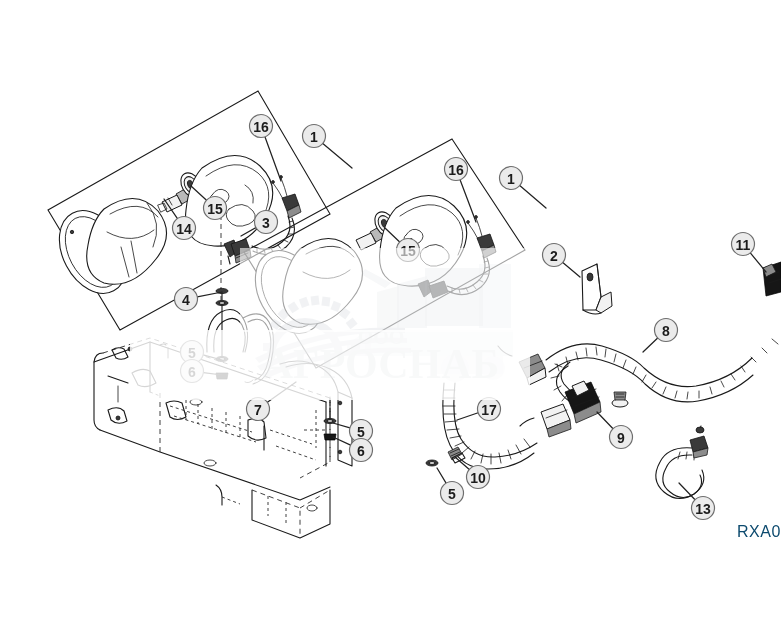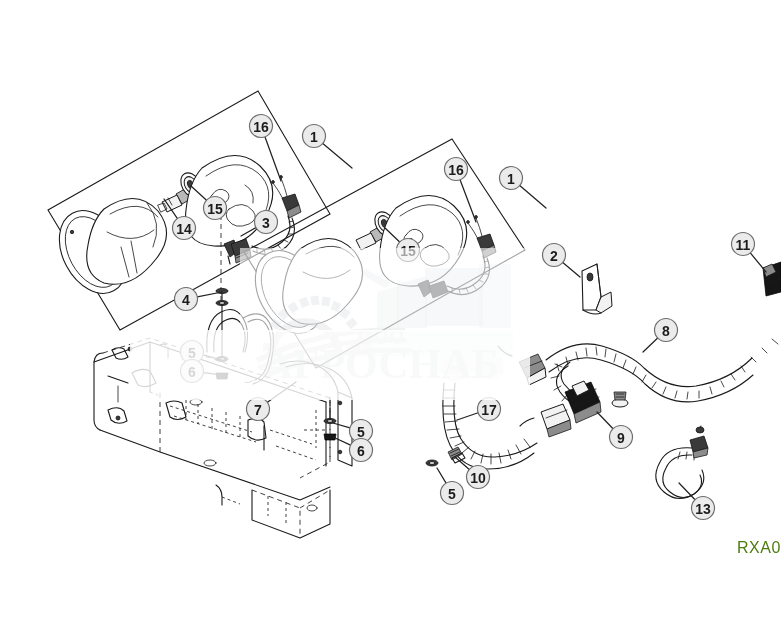--- a/index.html
+++ b/index.html
@@ -22,21 +22,21 @@
   .lead{fill:none;stroke:#222;stroke-width:1.25;stroke-linecap:round;}
   .cal-c{fill:#ebebeb;stroke:#6e6e6e;stroke-width:1.2;}
   .cal-t{fill:#1c1c1c;font-family:"Liberation Sans",sans-serif;
          font-size:14px;font-weight:bold;text-anchor:middle;dominant-baseline:central;}
   #wm{position:absolute;left:247px;top:248px;width:268px;height:142px;
       opacity:.30;pointer-events:none;}
   #wm svg{width:100%;height:100%;display:block;}
   .wmf{fill:#8d99a6;}
   .wmt{fill:#7d8994;font-family:"Liberation Serif",serif;font-weight:bold;}
   #veil{position:absolute;left:0;top:0;width:781px;height:641px;pointer-events:none;}
-  #code{position:absolute;left:737px;top:539px;font-size:16px;color:#4d7c0f;
+  #code{position:absolute;left:737px;top:523px;font-size:16px;color:#0c4a6e;
         letter-spacing:.5px;white-space:nowrap;}
 </style>
 </head>
 <body>
 
 <div id="stage">
 
   <svg class="layer" viewBox="0 0 781 641" xmlns="http://www.w3.org/2000/svg">
 
     <g>

